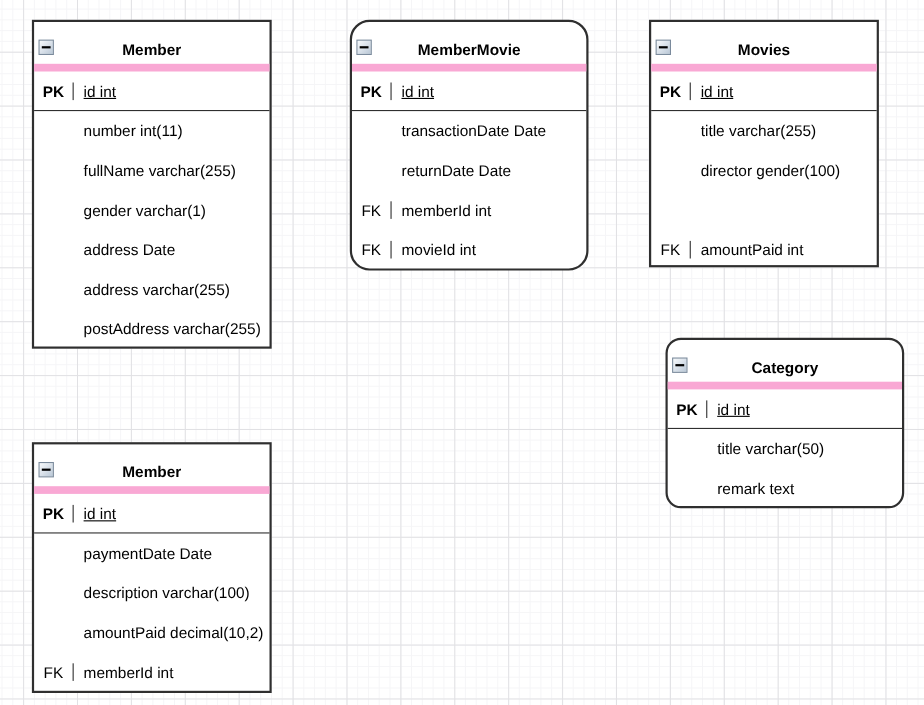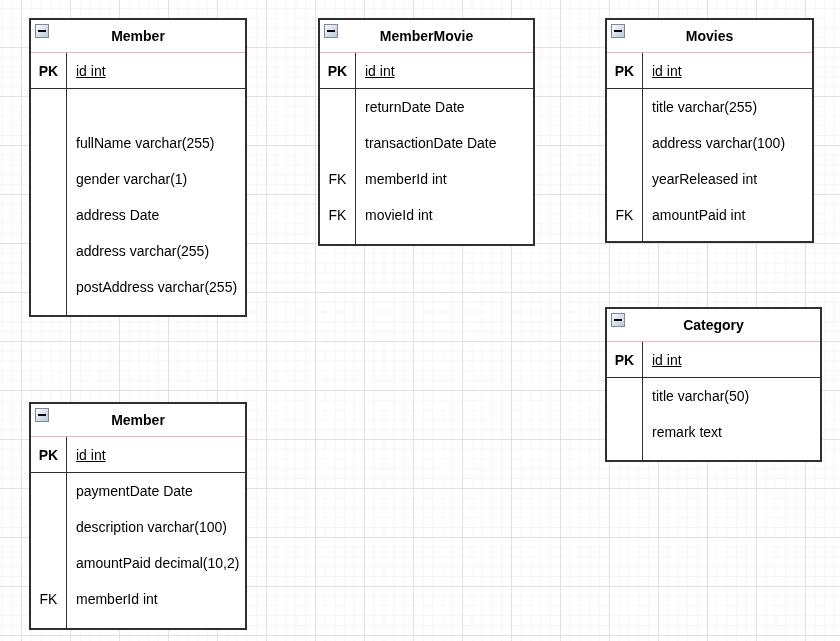--- a/index.html
+++ b/index.html
@@ -17,34 +17,35 @@
     background-size: 49px 49px, 49px 49px, 9.8px 9.8px, 9.8px 9.8px;
     background-position: 21px -2px, 21px -2px, 21px -2px, 21px -2px;
   }
 
   .etable {
     position:absolute; display:flex; flex-direction:column;
     background:#fff; border:2px solid #2f2f2f; font-size:14px;
   }
   .thead {
     position:relative; flex:none; height:33px;
-    border-bottom:1px solid #f9a8d4;
+    border-bottom:7px solid #f9a8d4;
     display:flex; align-items:center; justify-content:center;
     font-weight:700;
+    margin-top:12px;
   }
   .collapse {
     position:absolute; left:4px; top:4px; width:14px; height:14px;
     border:1px solid #7a8a9c;
     background:linear-gradient(135deg,#f8fafc 0%,#dde4ec 45%,#b9c7d6 100%);
     display:flex; align-items:center; justify-content:center;
     cursor:pointer;
   }
   .minus { width:8px; height:2px; background:#000; }
 
-  .trow { display:flex; flex:none; height:36px; }
+  .trow { display:flex; flex:none; height:36px;align-items:center; }
   .pkrow { border-bottom:1px solid #2f2f2f; }
   .kcell {
     flex:none; width:36px; border-right:1px solid #2f2f2f;
     display:flex; align-items:center; justify-content:center;
   }
   .pkrow .kcell { font-weight:700; }
   .fcell { flex:1; display:flex; align-items:center; padding-left:9px; }
   .pkfield { font-weight:400; text-decoration:underline; }
   .fill { flex:1; height:auto; }
 </style>
@@ -59,20 +60,21 @@
           <span class="minus"></span>
         </span>
       <span>Member</span>
     </div>
     <div class="trow pkrow">
       <div class="kcell">PK</div>
       <div class="fcell pkfield">id int</div>
     </div>
     <div class="trow">
       <div class="kcell"></div>
+      <div class="fcell">number int(11)</div>
     </div>
     <div class="trow">
       <div class="kcell"></div>
       <div class="fcell">fullName varchar(255)</div>
     </div>
     <div class="trow">
       <div class="kcell"></div>
       <div class="fcell">gender varchar(1)</div>
     </div>
     <div class="trow">
@@ -86,87 +88,86 @@
     <div class="trow">
       <div class="kcell"></div>
       <div class="fcell">postAddress varchar(255)</div>
     </div>
     <div class="trow fill">
       <div class="kcell"></div>
       <div class="fcell"></div>
     </div>
   </div>
 
-  <div class="etable" style="left:318px; top:18px; width:217px; height:228px;">
+  <div class="etable" style="left:318px; top:18px; width:217px; height:228px;border-radius:18px;">
     <div class="thead">
       <span class="collapse">
           <span class="minus"></span>
         </span>
       <span>MemberMovie</span>
     </div>
     <div class="trow pkrow">
       <div class="kcell">PK</div>
       <div class="fcell pkfield">id int</div>
     </div>
     <div class="trow">
       <div class="kcell"></div>
+      <div class="fcell">transactionDate Date</div>
+    </div>
+    <div class="trow">
+      <div class="kcell"></div>
       <div class="fcell">returnDate Date</div>
     </div>
     <div class="trow">
-      <div class="kcell"></div>
-      <div class="fcell">transactionDate Date</div>
-    </div>
-    <div class="trow">
       <div class="kcell">FK</div>
       <div class="fcell">memberId int</div>
     </div>
     <div class="trow">
       <div class="kcell">FK</div>
       <div class="fcell">movieId int</div>
     </div>
     <div class="trow fill">
       <div class="kcell"></div>
       <div class="fcell"></div>
     </div>
   </div>
 
-  <div class="etable" style="left:605px; top:18px; width:209px; height:225px;">
+  <div class="etable" style="left:590px; top:18px; width:209px; height:225px;">
     <div class="thead">
       <span class="collapse">
           <span class="minus"></span>
         </span>
       <span>Movies</span>
     </div>
     <div class="trow pkrow">
       <div class="kcell">PK</div>
       <div class="fcell pkfield">id int</div>
     </div>
     <div class="trow">
       <div class="kcell"></div>
       <div class="fcell">title varchar(255)</div>
     </div>
     <div class="trow">
       <div class="kcell"></div>
-      <div class="fcell">address varchar(100)</div>
-    </div>
-    <div class="trow">
-      <div class="kcell"></div>
-      <div class="fcell">yearReleased int</div>
+      <div class="fcell">director gender(100)</div>
+    </div>
+    <div class="trow">
+      <div class="kcell"></div>
     </div>
     <div class="trow">
       <div class="kcell">FK</div>
       <div class="fcell">amountPaid int</div>
     </div>
     <div class="trow fill">
       <div class="kcell"></div>
       <div class="fcell"></div>
     </div>
   </div>
 
-  <div class="etable" style="left:605px; top:307px; width:217px; height:155px;">
+  <div class="etable" style="left:605px; top:307px; width:217px; height:155px;border-radius:14px;">
     <div class="thead">
       <span class="collapse">
           <span class="minus"></span>
         </span>
       <span>Category</span>
     </div>
     <div class="trow pkrow">
       <div class="kcell">PK</div>
       <div class="fcell pkfield">id int</div>
     </div>

